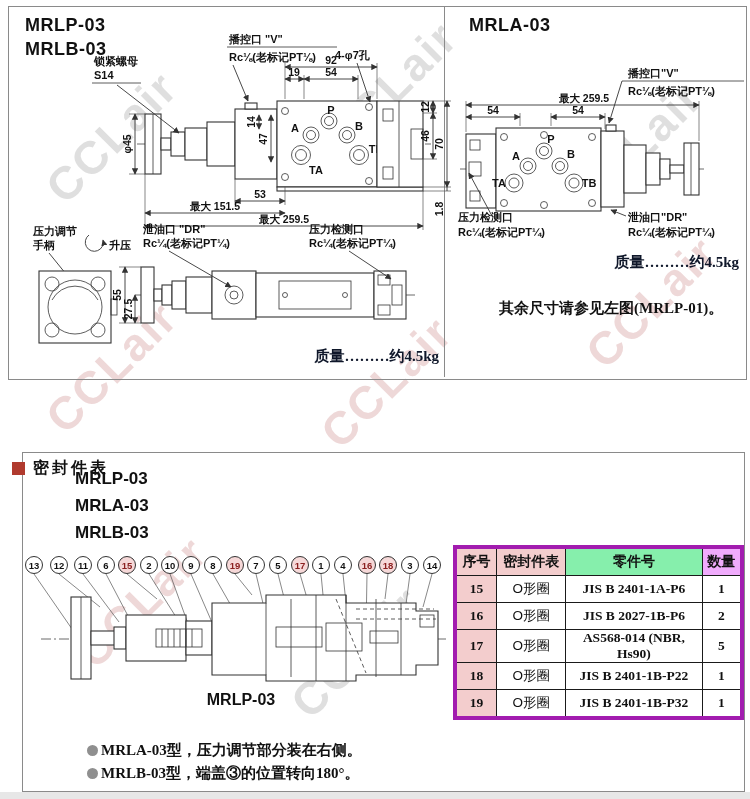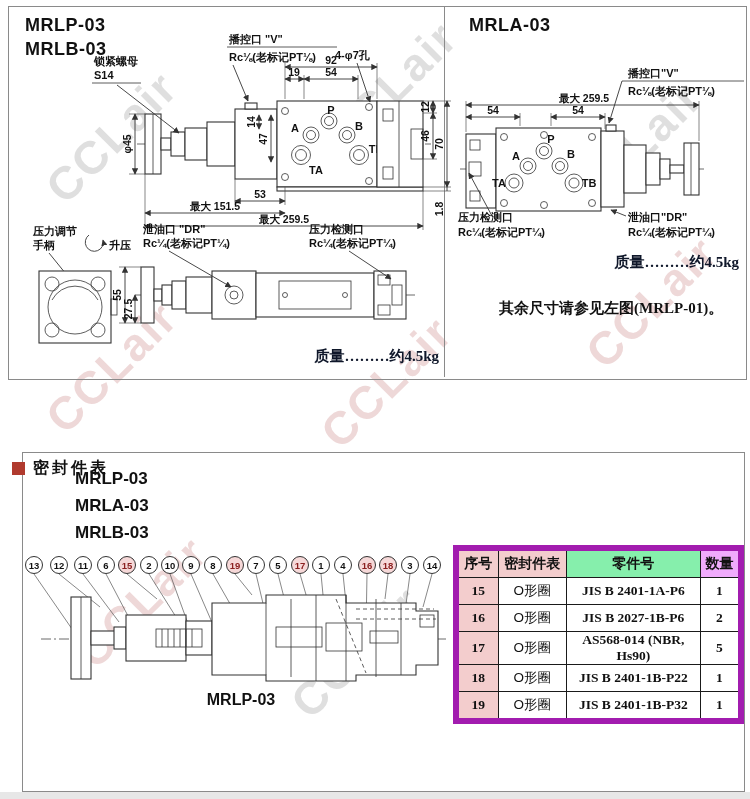--- a/index.html
+++ b/index.html
@@ -26,21 +26,21 @@
   .dim{stroke:#333;stroke-width:0.9;}
   .cl{stroke:#444;stroke-width:0.8;stroke-dasharray:10 3 2 3;}
   .leader{stroke:#333;stroke-width:0.9;fill:none;}
   .sec-head{position:absolute;display:flex;align-items:center;z-index:2;}
   .sec-square{width:13px;height:13px;margin-right:8px;}
   .sec-title{font-weight:bold;font-size:16px;letter-spacing:3px;color:#111;}
   .model-line{font-weight:bold;font-size:17px;color:#111;line-height:27px;}
   .caption{position:absolute;font-weight:bold;font-size:16px;color:#111;text-align:center;}
   table.seal{position:absolute;border-collapse:collapse;background:#fff;font-size:13.5px;z-index:2;}
   table.seal th,table.seal td{border:1px solid #1a1a1a;text-align:center;padding:0 4px;height:26px;color:#111;}
-  table.seal{border:6px solid #a21caf;}
+  table.seal{border:4px solid #a21caf;}
   table.seal th{font-weight:700;font-size:14px;}
   td.partno{text-align:left;padding-left:8px;font-family:"Liberation Serif",serif;font-weight:700;margin-left:27px;}
   td.num,th.num{font-family:"Liberation Serif",serif;font-weight:700;}
   .notes{position:absolute;}
   .note-row{display:flex;align-items:flex-start;font-family:"Liberation Serif",serif;font-weight:700;font-size:15px;color:#111;line-height:23px;}
   .bullet{width:11px;height:11px;border-radius:50%;background:#8f8f8f;display:inline-block;margin:6px 3px 0 0;flex:none;}
   .strip{position:absolute;left:0;bottom:0;width:750px;height:7px;background:#e7e7e7;}
 </style>
 </head>
 <body>
@@ -473,16 +473,26 @@
           </tr>
           <tr>
             <td class="num" style="background: rgb(243, 205, 205);">19</td>
             <td class="">O形圈</td>
             <td class="partno">JIS B 2401-1B-P32</td>
             <td class="num">1</td>
           </tr>
         </tbody>
     </table>
 
+    <div class="notes" id="notes" style="left:64px;top:286px;width:620px;">
+        <div class="note-row">
+          <span class="bullet"></span>
+          <span>MRLA-03型，压力调节部分装在右侧。</span>
+        </div>
+        <div class="note-row">
+          <span class="bullet"></span>
+          <span>MRLB-03型，端盖③的位置转向180°。</span>
+        </div>
+      </div>
   </div>
 
   <div class="strip"></div>
 </div>
 
 </body></html>

